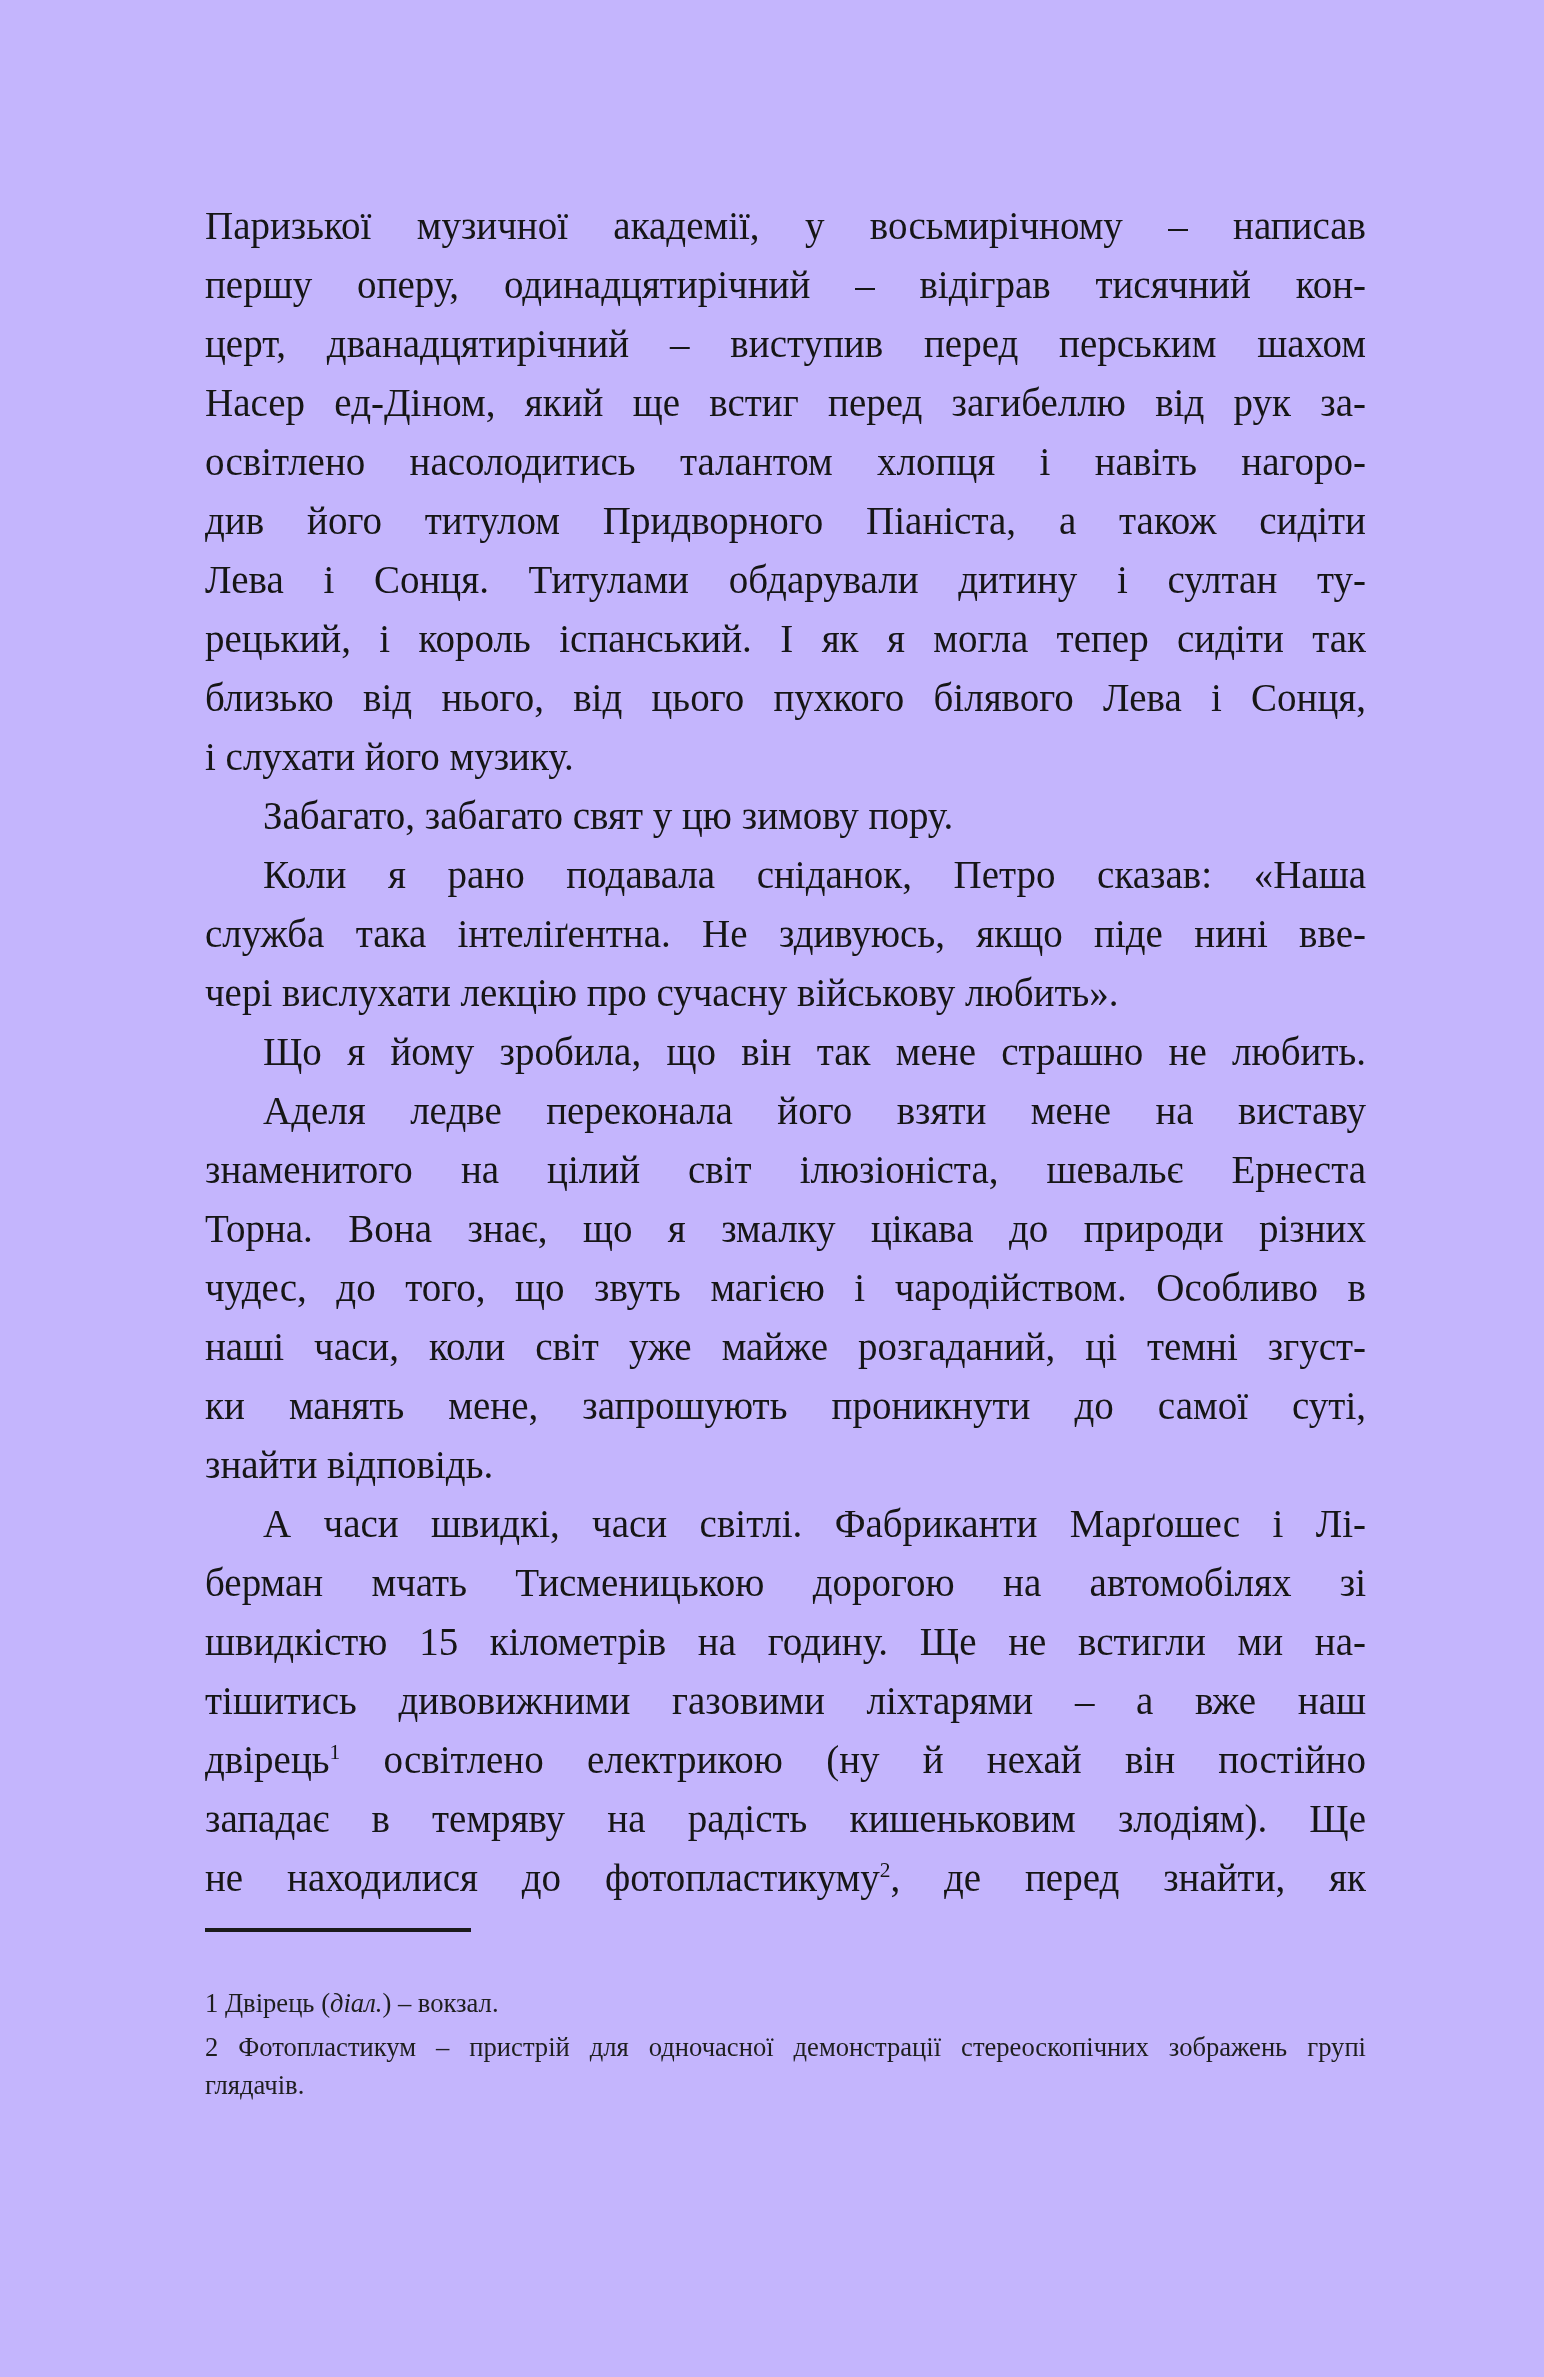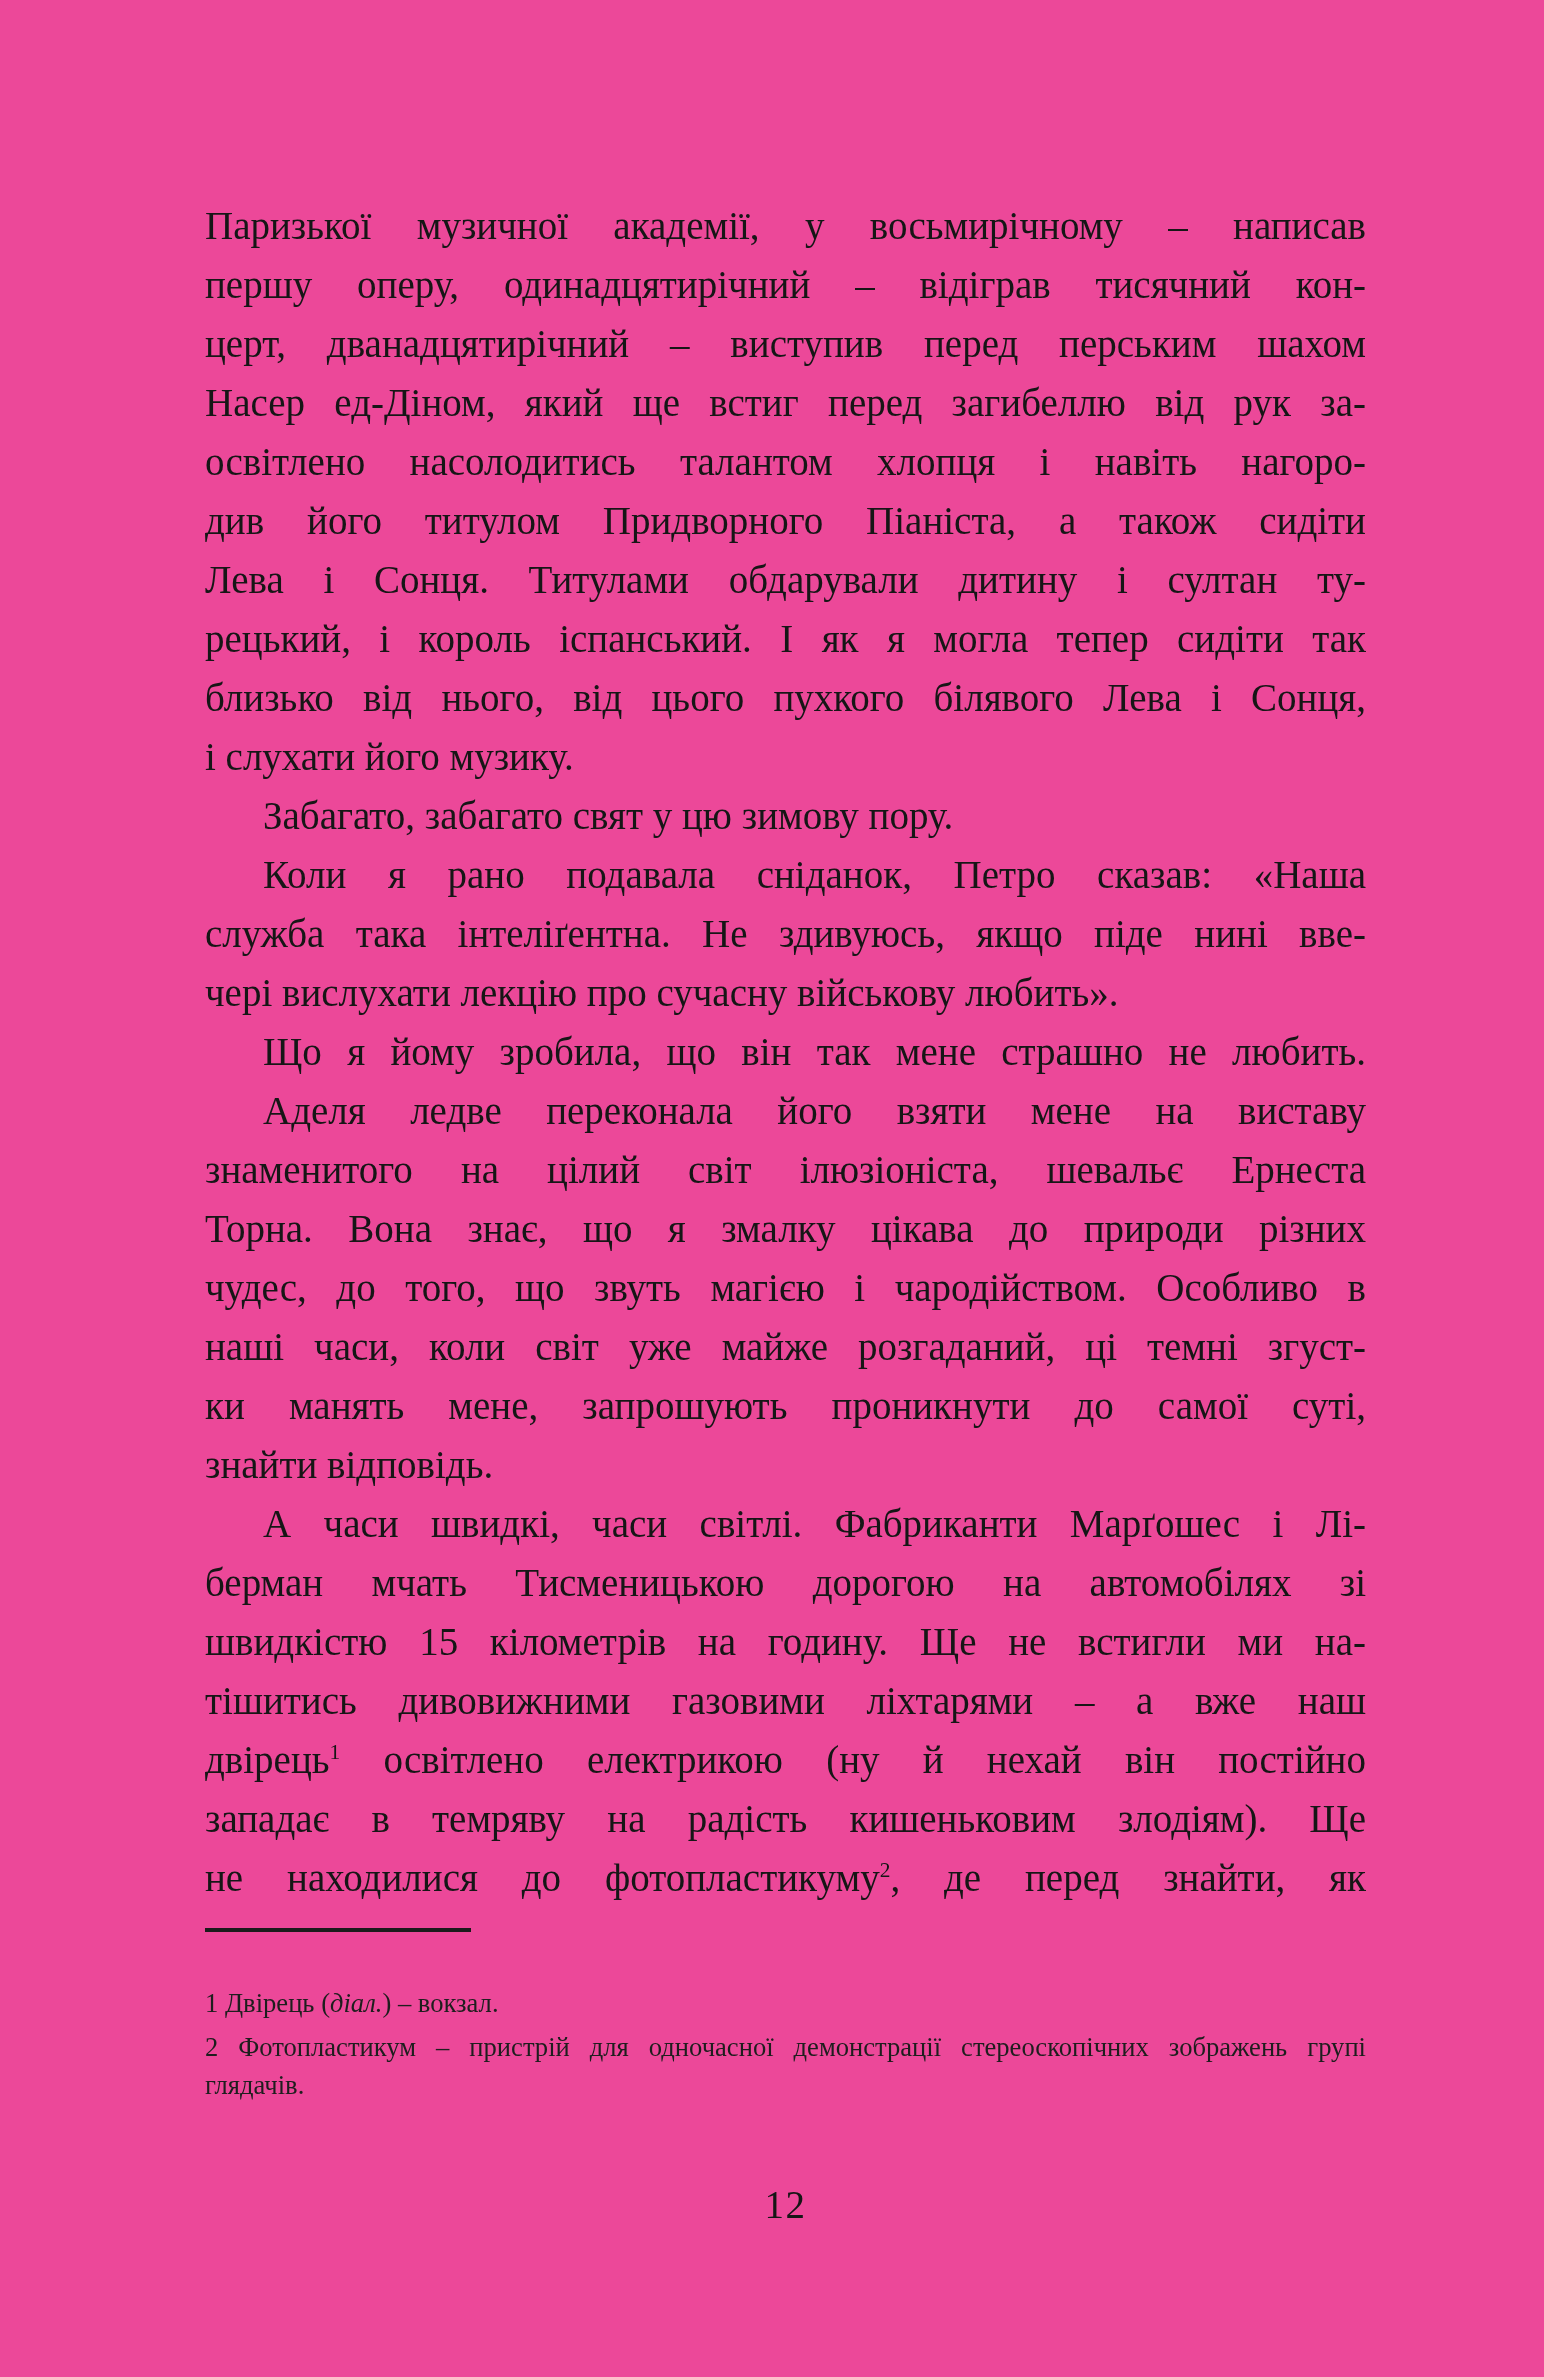--- a/index.html
+++ b/index.html
@@ -1,20 +1,20 @@
 <!DOCTYPE html>
 <html style="font-size:13px"><head>
 <meta charset="utf-8">
 <style>
   html, body { margin: 0; padding: 0; background: #e8e8e8; }
   .page {
     position: relative;
     width: 1545px;
     height: 2377px;
-    background: #ec4899;
+    background: #c4b5fd;
     font-family: "Liberation Serif", "DejaVu Serif", serif;
     color: #161616;
     overflow: hidden;
   }
   .body-text {
     position: absolute;
     left: 205px;
     top: 196px;
     width: 1161px;
   }
@@ -106,16 +106,15 @@
   </div>
 
   <div class="footnote-rule"></div>
 
   <div class="footnotes">
     <div class="fn-line fn1"><span>1 Двірець (</span><span class="it">діал.</span><span>) – вокзал.</span></div>
     <div class="fn-line fn-just">2 Фотопластикум – пристрій для одночасної демонстрації стереоскопічних зображень групі</div>
     <div class="fn-line">глядачів.</div>
   </div>
 
-  <div class="page-number">12</div>
 
 </div>
 
 
 </body></html>

